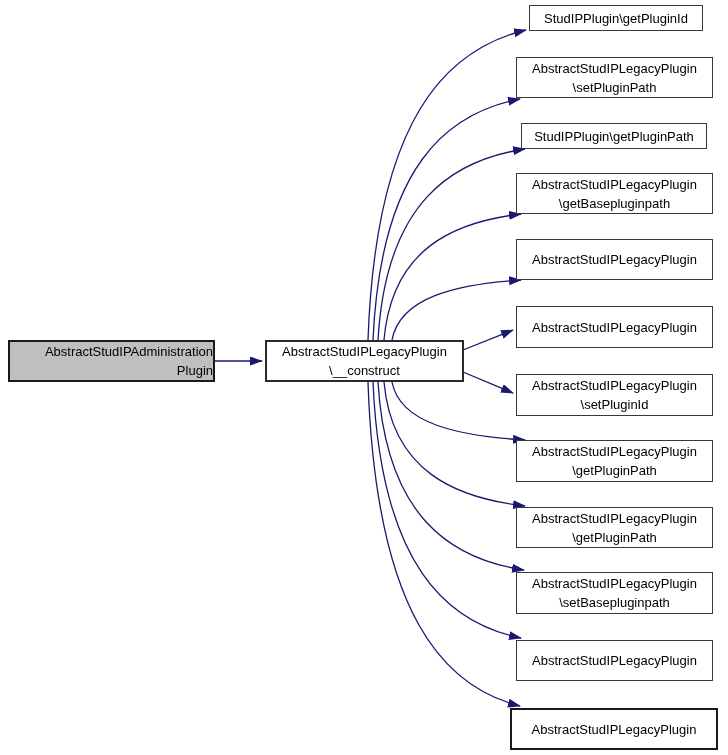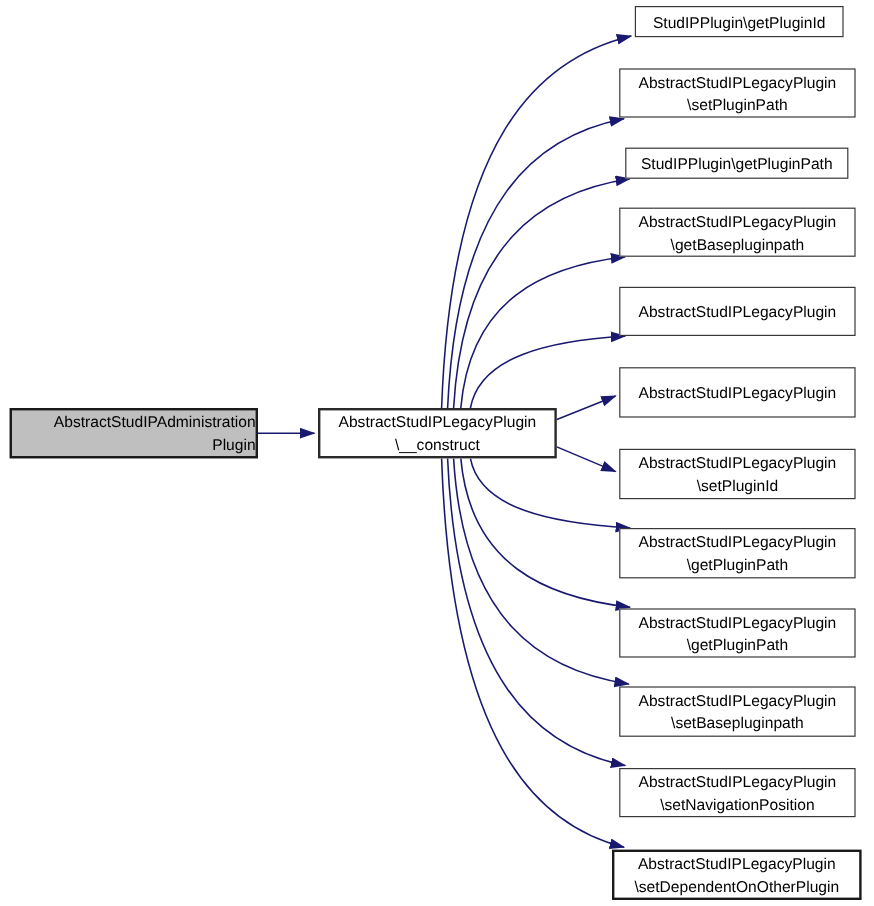--- a/index.html
+++ b/index.html
@@ -137,21 +137,19 @@
     <span>\getPluginPath</span>
   </div>
 
   <div class="node" style="left:516px; top:572px; width:197px; height:42px;">
     <span>AbstractStudIPLegacyPlugin</span>
     <span>\setBasepluginpath</span>
   </div>
 
   <div class="node" style="left:516px; top:640px; width:197px; height:41px;">
     <span>AbstractStudIPLegacyPlugin</span>
-    <span>\setNavigationPosition</span>
   </div>
 
   <div class="node" style="left:510px; top:708px; width:208px; height:42px; border-width:2px; border-color:#1a1a1a;">
     <span>AbstractStudIPLegacyPlugin</span>
-    <span>\setDependentOnOtherPlugin</span>
   </div>
 
 </div>
 
 </body></html>

